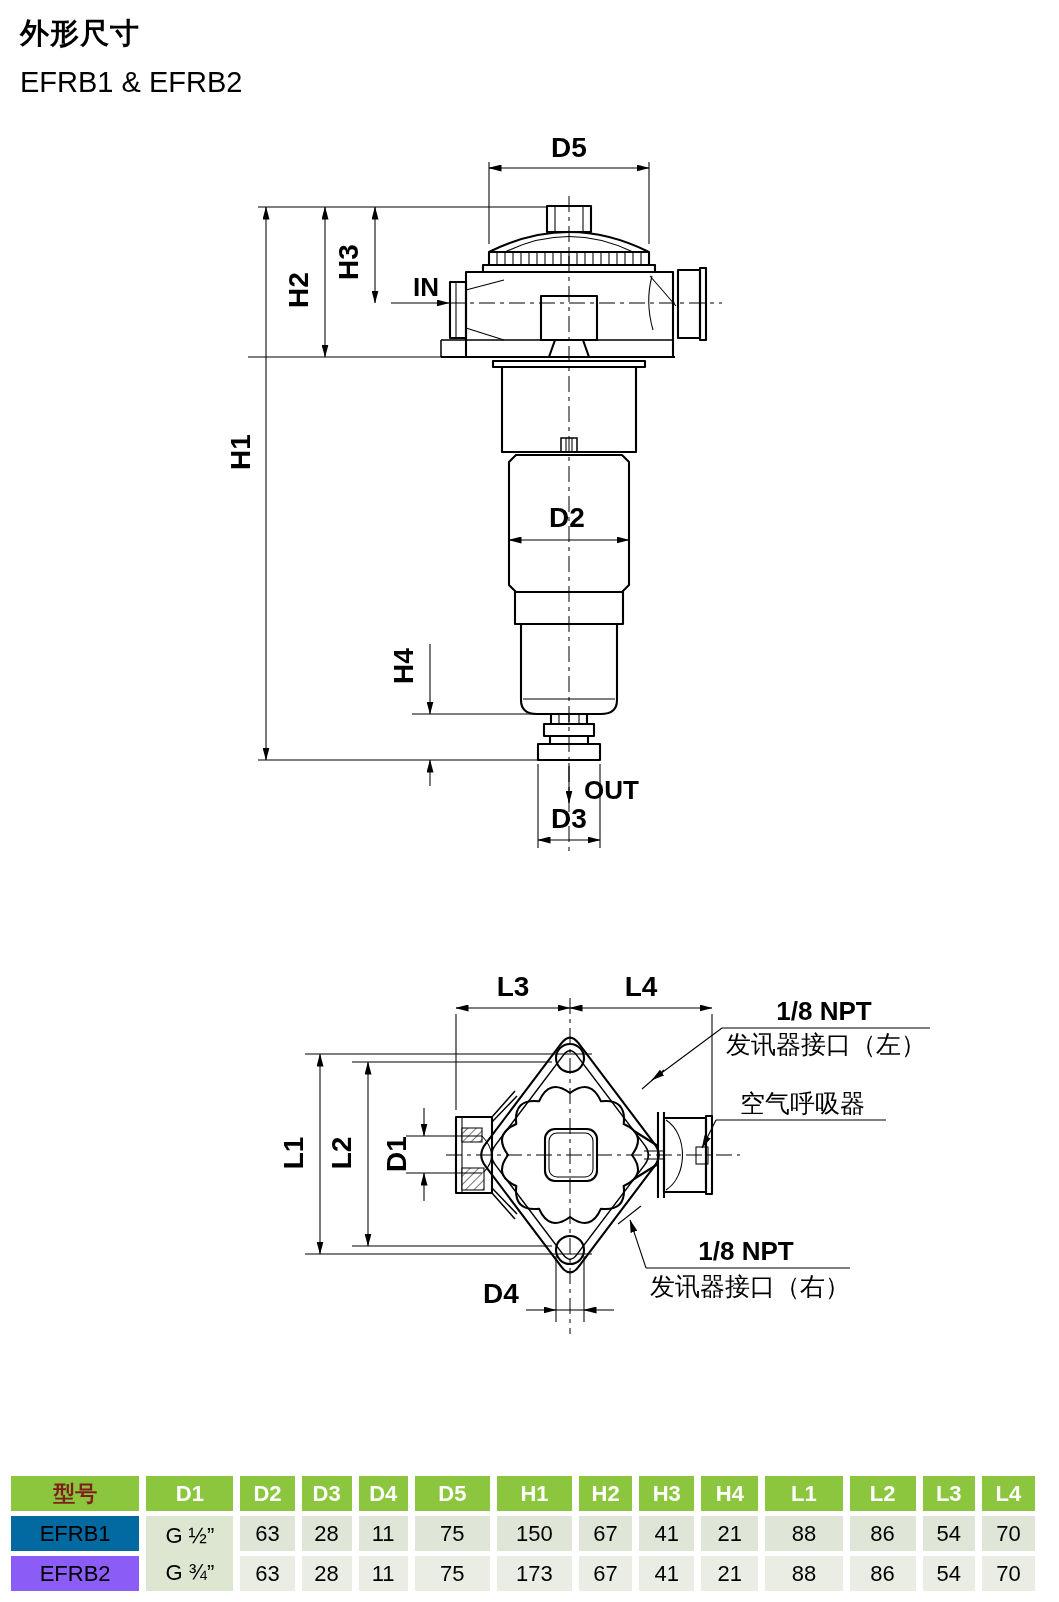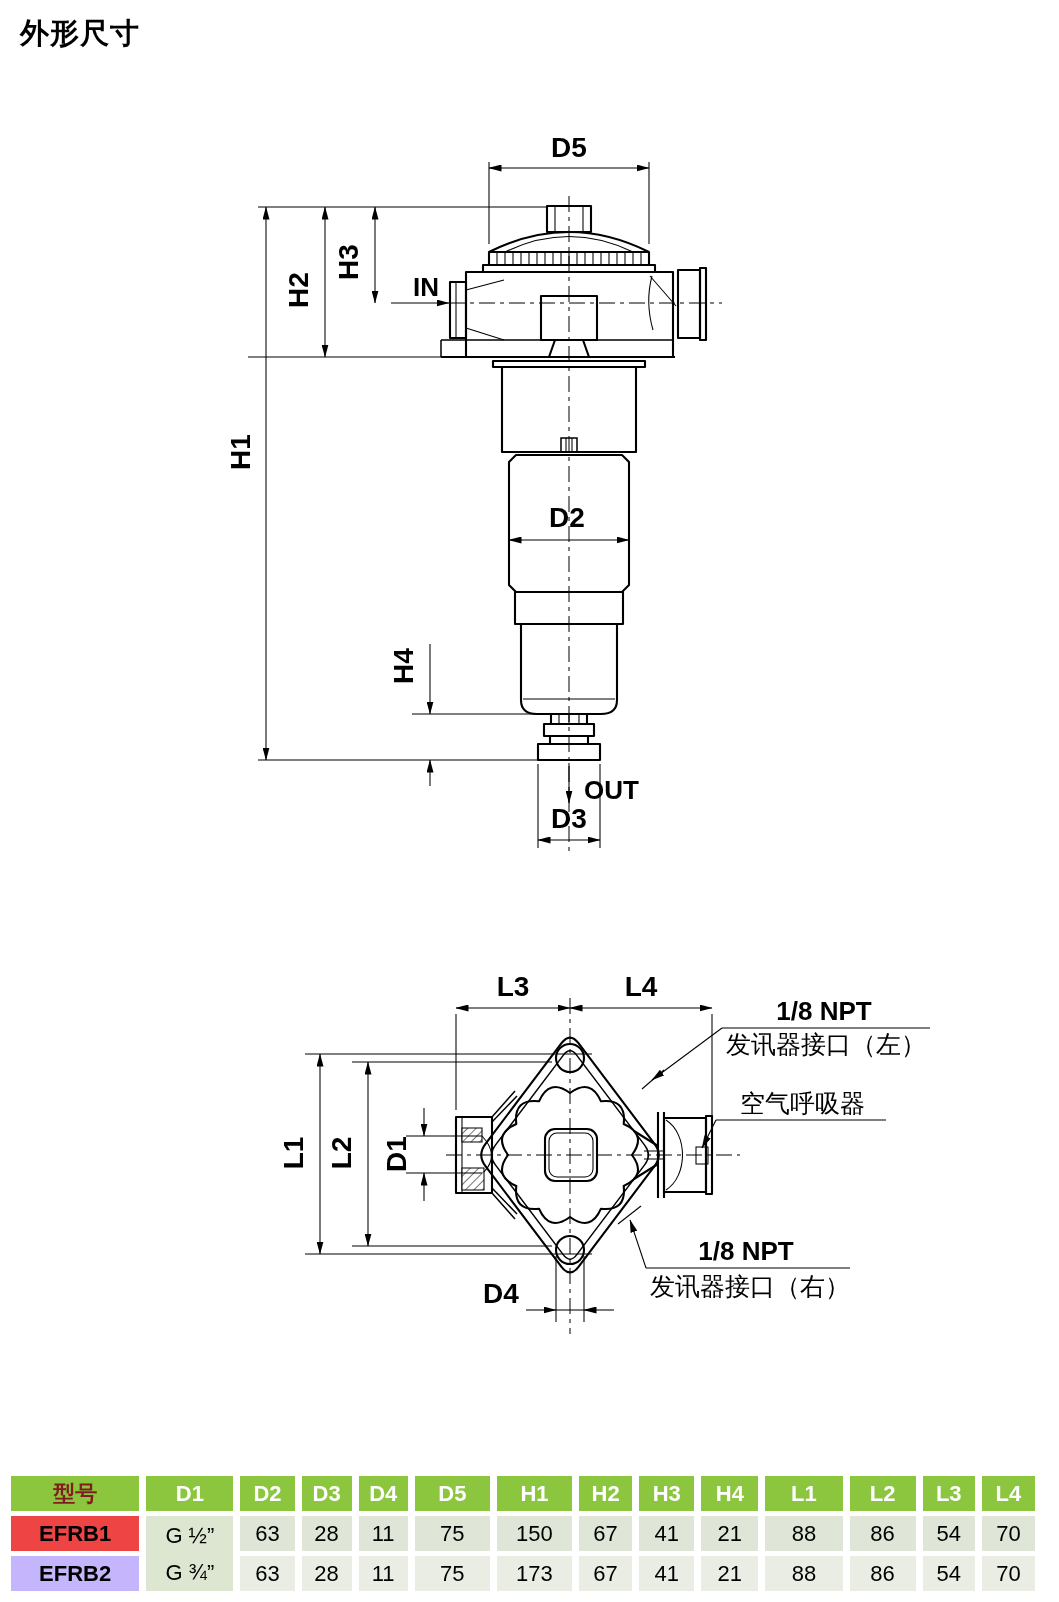--- a/index.html
+++ b/index.html
@@ -25,20 +25,21 @@
   td.hd{font-weight:bold;font-size:23px;}
   td.d1cell{font-size:22px;}
   .d1cell div{height:37px;line-height:37px;}
 </style>
 </head>
 <body>
 
 <div class="page">
 
   <div class="title">外形尺寸</div>
+  <div class="subtitle">EFRB1 &amp; EFRB2</div>
 
   <svg width="1059" height="1460" viewBox="0 0 1059 1460">
     <defs>
       <marker id="ah" viewBox="0 0 13 7" refX="12.5" refY="3.5" markerWidth="13" markerHeight="7" orient="auto-start-reverse" markerUnits="userSpaceOnUse">
         <path d="M0 0 L13 3.5 L0 7 Z" fill="#000"></path>
       </marker>
       <pattern id="hatch" width="6" height="6" patternUnits="userSpaceOnUse" patternTransform="rotate(45)">
         <rect width="6" height="6" fill="#fff"></rect>
         <line x1="0" y1="0" x2="0" y2="6" stroke="#000" stroke-width="1.1"></line>
       </pattern>
@@ -258,40 +259,40 @@
       <td class="hd" style="background: rgb(140, 198, 62); color: rgb(255, 255, 255);">H1</td>
       <td class="hd" style="background: rgb(140, 198, 62); color: rgb(255, 255, 255);">H2</td>
       <td class="hd" style="background: rgb(140, 198, 62); color: rgb(255, 255, 255);">H3</td>
       <td class="hd" style="background: rgb(140, 198, 62); color: rgb(255, 255, 255);">H4</td>
       <td class="hd" style="background: rgb(140, 198, 62); color: rgb(255, 255, 255);">L1</td>
       <td class="hd" style="background: rgb(140, 198, 62); color: rgb(255, 255, 255);">L2</td>
       <td class="hd" style="background: rgb(140, 198, 62); color: rgb(255, 255, 255);">L3</td>
       <td class="hd" style="background: rgb(140, 198, 62); color: rgb(255, 255, 255);">L4</td>
     </tr>
     <tr class="r1">
-      <td style="background: #ef4444; font-weight: bold;">EFRB1</td>
+      <td style="background: #0369a1;">EFRB1</td>
       <td class="d1cell" rowspan="2" style="background: rgb(221, 230, 209);">
         <div>G ½”</div>
         <div>G ¾”</div>
       </td>
       <td style="background: rgb(223, 230, 216);">63</td>
       <td style="background: rgb(223, 230, 216);">28</td>
       <td style="background: rgb(223, 230, 216);">11</td>
       <td style="background: rgb(223, 230, 216);">75</td>
       <td style="background: rgb(223, 230, 216);">150</td>
       <td style="background: rgb(223, 230, 216);">67</td>
       <td style="background: rgb(223, 230, 216);">41</td>
       <td style="background: rgb(223, 230, 216);">21</td>
       <td style="background: rgb(223, 230, 216);">88</td>
       <td style="background: rgb(223, 230, 216);">86</td>
       <td style="background: rgb(223, 230, 216);">54</td>
       <td style="background: rgb(223, 230, 216);">70</td>
     </tr>
     <tr class="r2">
-      <td style="background: #c4b5fd; font-weight: bold;">EFRB2</td>
+      <td style="background: #8b5cf6;">EFRB2</td>
       <td style="background: rgb(234, 237, 228);">63</td>
       <td style="background: rgb(234, 237, 228);">28</td>
       <td style="background: rgb(234, 237, 228);">11</td>
       <td style="background: rgb(234, 237, 228);">75</td>
       <td style="background: rgb(234, 237, 228);">173</td>
       <td style="background: rgb(234, 237, 228);">67</td>
       <td style="background: rgb(234, 237, 228);">41</td>
       <td style="background: rgb(234, 237, 228);">21</td>
       <td style="background: rgb(234, 237, 228);">88</td>
       <td style="background: rgb(234, 237, 228);">86</td>

